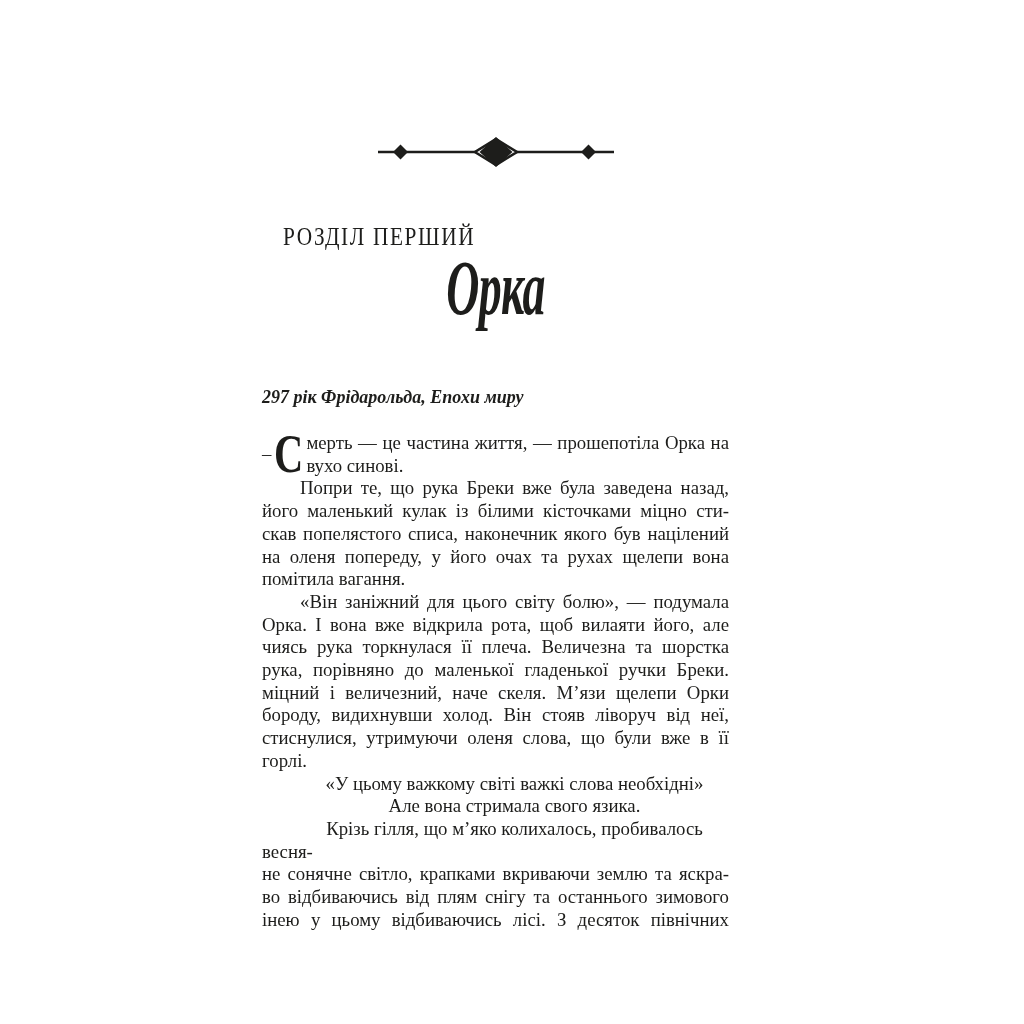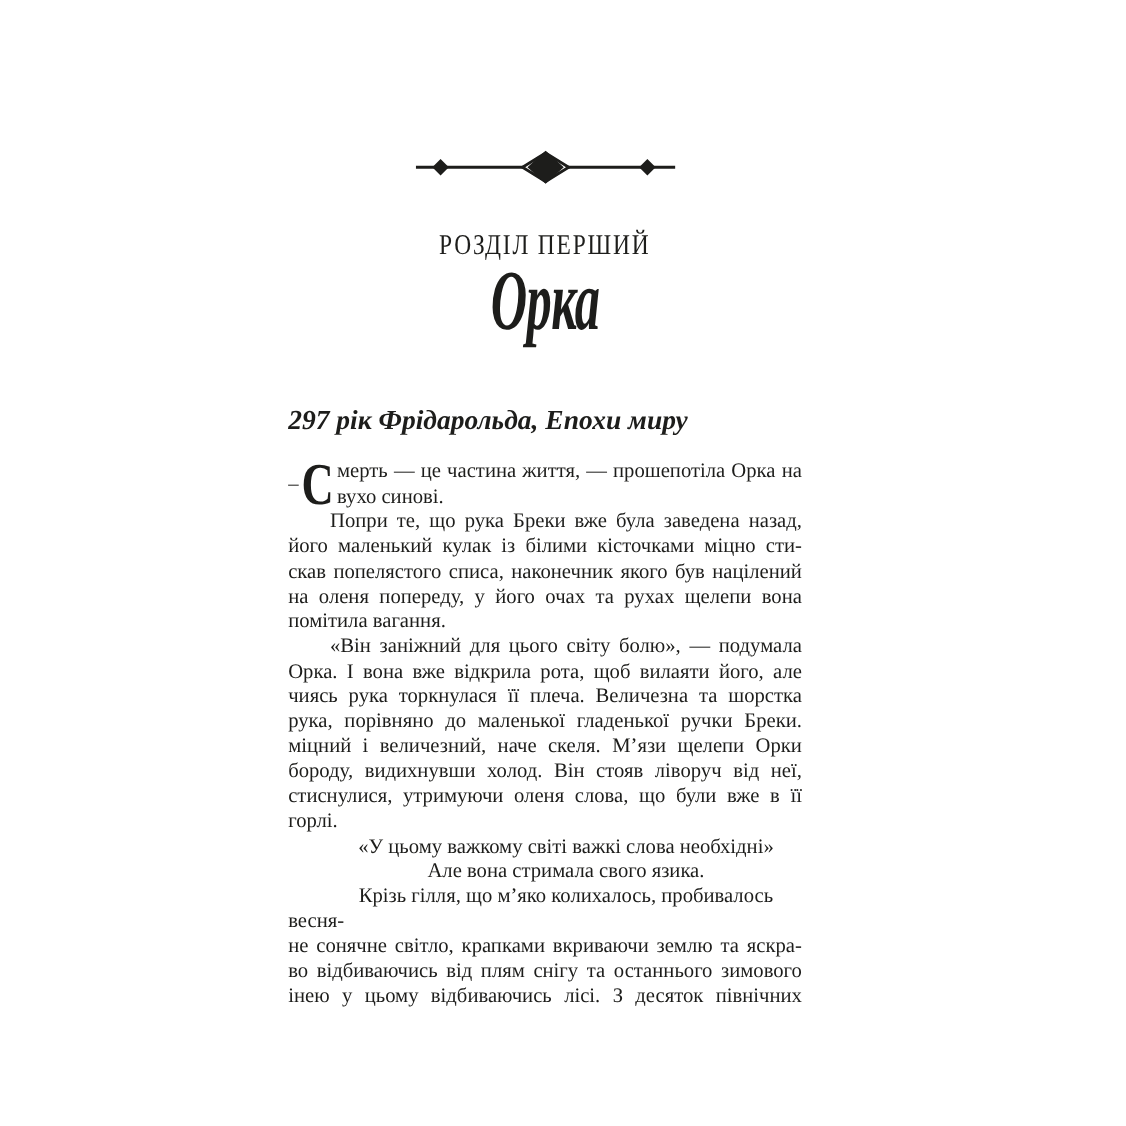--- a/index.html
+++ b/index.html
@@ -2,25 +2,25 @@
 <html><head>
 <meta charset="utf-8">
 <style>
   html,body{margin:0;padding:0;background:#ffffff;}
   .page{
     position:relative;width:1024px;height:1024px;background:#ffffff;overflow:hidden;
     font-family:"Liberation Serif","DejaVu Serif",serif;color:#1d1d1b;
   }
   .column{position:absolute;left:262px;top:0;width:467px;}
   .ornament{display:block;margin:130px auto 0;}
-  .kicker{margin-top:36px;text-align:center;line-height:26px;height:26px;}
+  .kicker{margin-top:50px;line-height:26px;height:26px;}
   .kicker-inner{display:inline-block;font-size:26px;letter-spacing:2px;transform:scaleX(0.82);transform-origin:center;white-space:nowrap;}
   .chapter-title{text-align:center;height:78px;line-height:78px;font-style:italic;}
   .chapter-title-inner{display:inline-block;font-size:74px;font-weight:bold;letter-spacing:-1px;transform:scale(0.62,1.05);transform-origin:center 70%;white-space:nowrap;}
-  .epigraph{margin-top:56px;font-style:italic;font-weight:bold;font-size:25px;line-height:26px;}
+  .epigraph{margin-top:56px;font-style:italic;font-weight:bold;font-size:18px;line-height:26px;}
   .bodytext{margin-top:22px;font-size:18.8px;line-height:22.7px;}
   .para{margin:0;}
   .line{text-align:left;}
   .line.just{text-align:justify;text-align-last:justify;-moz-text-align-last:justify;}
   .line.ind{text-indent:38px;text-align:center;}
   .dropwrap{float:left;display:flex;align-items:center;height:45px;margin-right:4px;}
   .dc-dash{font-size:18.8px;margin-right:3px;line-height:1;}
   .dropcap{display:inline-block;font-size:54px;font-weight:bold;line-height:45px;width:28px;transform:scaleX(0.75);transform-origin:0 55%;}
 </style>
 </head>

